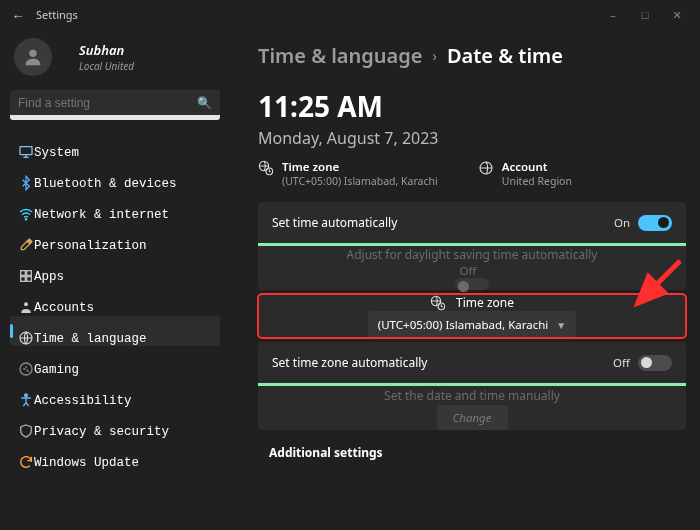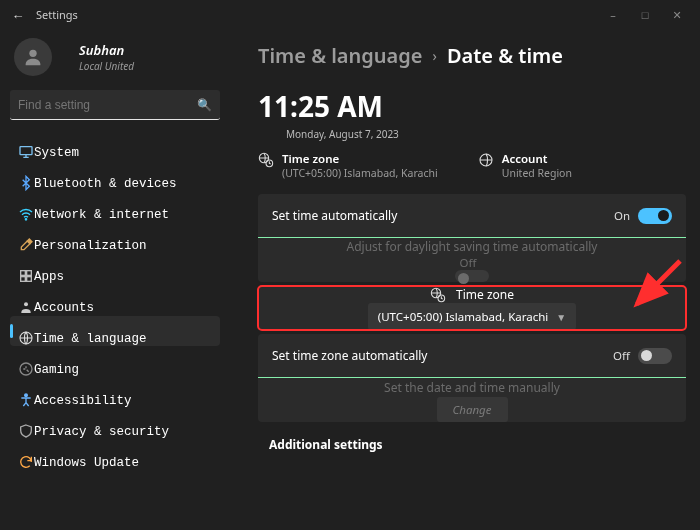--- a/index.html
+++ b/index.html
@@ -34,21 +34,21 @@
     width: 38px; height: 38px; border-radius: 50%;
     background: #3a3a3a; display:flex; align-items:center; justify-content:center;
   }
   .avatar svg { width: 22px; height: 22px; fill: #8b8b8b; }
   .user-name { font-size: 13px; font-weight: 600; }
   .user-sub { font-size: 10px; color: #9a9a9a; }
   
   .search {
     display: flex; align-items: center;
     background: #2d2d2d; border-radius: 3px;
-    border-bottom: 1px solid #e5e5e5;
+    border-bottom: 5px solid #e5e5e5;
     height: 30px; padding: 0 8px; margin-bottom: 10px;
   }
   .search input {
     flex: 1; background: transparent; border: none; outline: none;
     color: #ddd; font-size: 12px;
   }
   .search .sicon { color: #bbb; font-size: 12px;}
   
   .nav { display: flex; flex-direction: column; gap: 1px; }
   .nav-item {
@@ -64,35 +64,35 @@
   .nav-icon { width:16px; height:16px; display:flex; align-items:center; justify-content:center; }
   .nav-icon svg { width:16px; height:16px; }
   
   .breadcrumb {
     display:flex; align-items:center; gap:10px;
     font-size: 20px; font-weight:600; margin-bottom:18px;
   }
   .bc-root { color:#9c9c9c; }
   .bc-sep { color:#9c9c9c; font-size:14px; font-weight:400;}
   .clock { font-size: 28px; font-weight:700; }
-  .date { font-size: 10px; color:#bbb; margin-top:2px; margin-bottom:10px;margin-left:28px;}
+  .date { font-size: 16px; color:#bbb; margin-top:2px; margin-bottom:10px;}
   .infostrip { display:flex; gap:40px; margin-bottom:14px;}
   .infoblk { display:flex; gap:8px; align-items:flex-start;}
   .infoblk .ico { width:16px; height:16px; margin-top:1px;}
   .infoblk .ttl { font-size:11.5px; font-weight:600;}
   .infoblk .sub { font-size:10.5px; color:#9a9a9a;}
   
   .card {
     background:#2b2b2b; border-radius:4px; padding:0;
     margin-bottom:4px;
   }
   .row {
     display:flex; align-items:center;
     height:44px; padding:0 14px;
-    border-bottom:1px solid #86efac;
+    border-bottom:3px solid #86efac;
   }
   .row:last-child { border-bottom:none;flex-direction:column;}
   .row-label { font-size:12px; flex:1; display:flex; align-items:center; gap:10px;}
   .row.disabled .row-label { color:#6b6b6b; }
   .row.disabled .state { color:#6b6b6b; }
   .state { font-size:11.5px; color:#ddd; margin-right:8px;}
   
   .toggle { width:34px; height:16px; border-radius:8px; background:#4b4b4b; position:relative; cursor:pointer;}
   .toggle .knob { width:11px; height:11px; border-radius:50%; background:#d9d9d9; position:absolute; top:2.5px; left:3px;}
   .toggle.on { background:#4cc2ff;}

